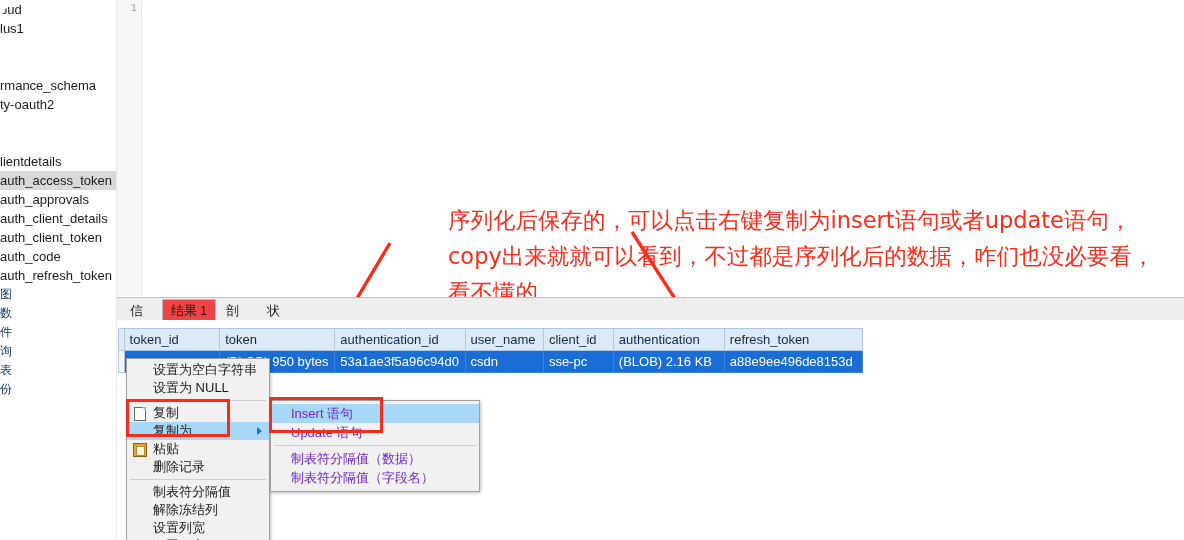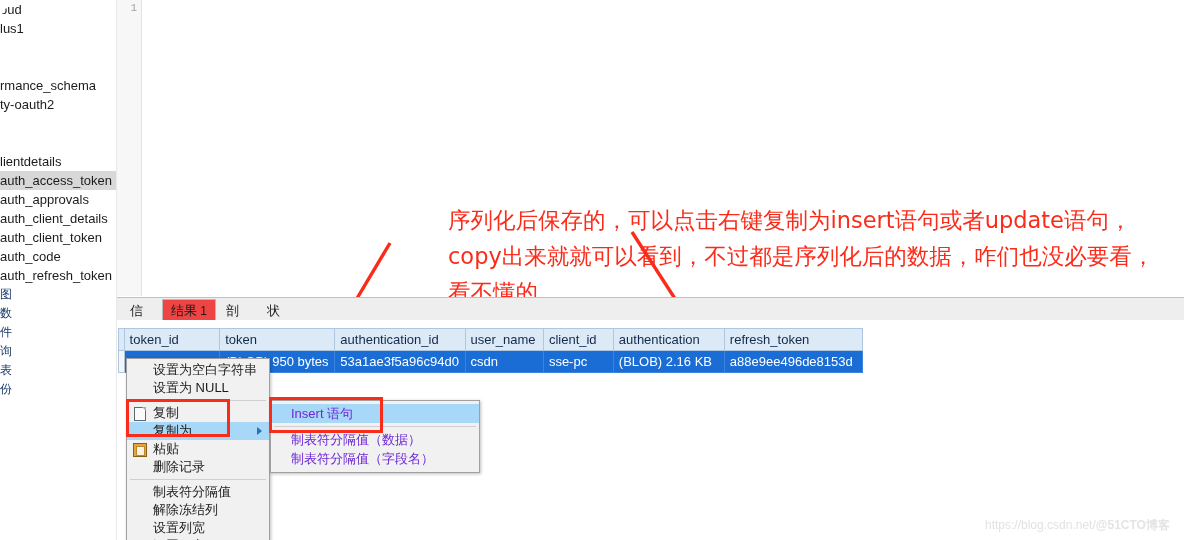--- a/index.html
+++ b/index.html
@@ -239,25 +239,23 @@
       <div class="mi"><span>删除记录</span></div>
       <div class="msep"></div>
       <div class="mi"><span>制表符分隔值</span></div>
       <div class="mi"><span>解除冻结列</span></div>
       <div class="mi"><span>设置列宽</span></div>
       <div class="mi"><span>设置行高</span></div>
     </div>
 
   <div class="submenu" id="submenu">
       <div class="smi hl">Insert 语句</div>
+      <div class="smi">Update 语句</div>
       <div class="msep"></div>
       <div class="smi">制表符分隔值（数据）</div>
       <div class="smi">制表符分隔值（字段名）</div>
     </div>
 
   <div class="redbox" style="left:126px;top:399px;width:104px;height:38px;"></div>
   <div class="redbox" style="left:269px;top:397px;width:114px;height:36px;"></div>
 
-  <div class="wm">
-    <span>https://blog.csdn.net/</span><b>@51CTO博客</b>
-  </div>
 
 </div>
 
 </body></html>

